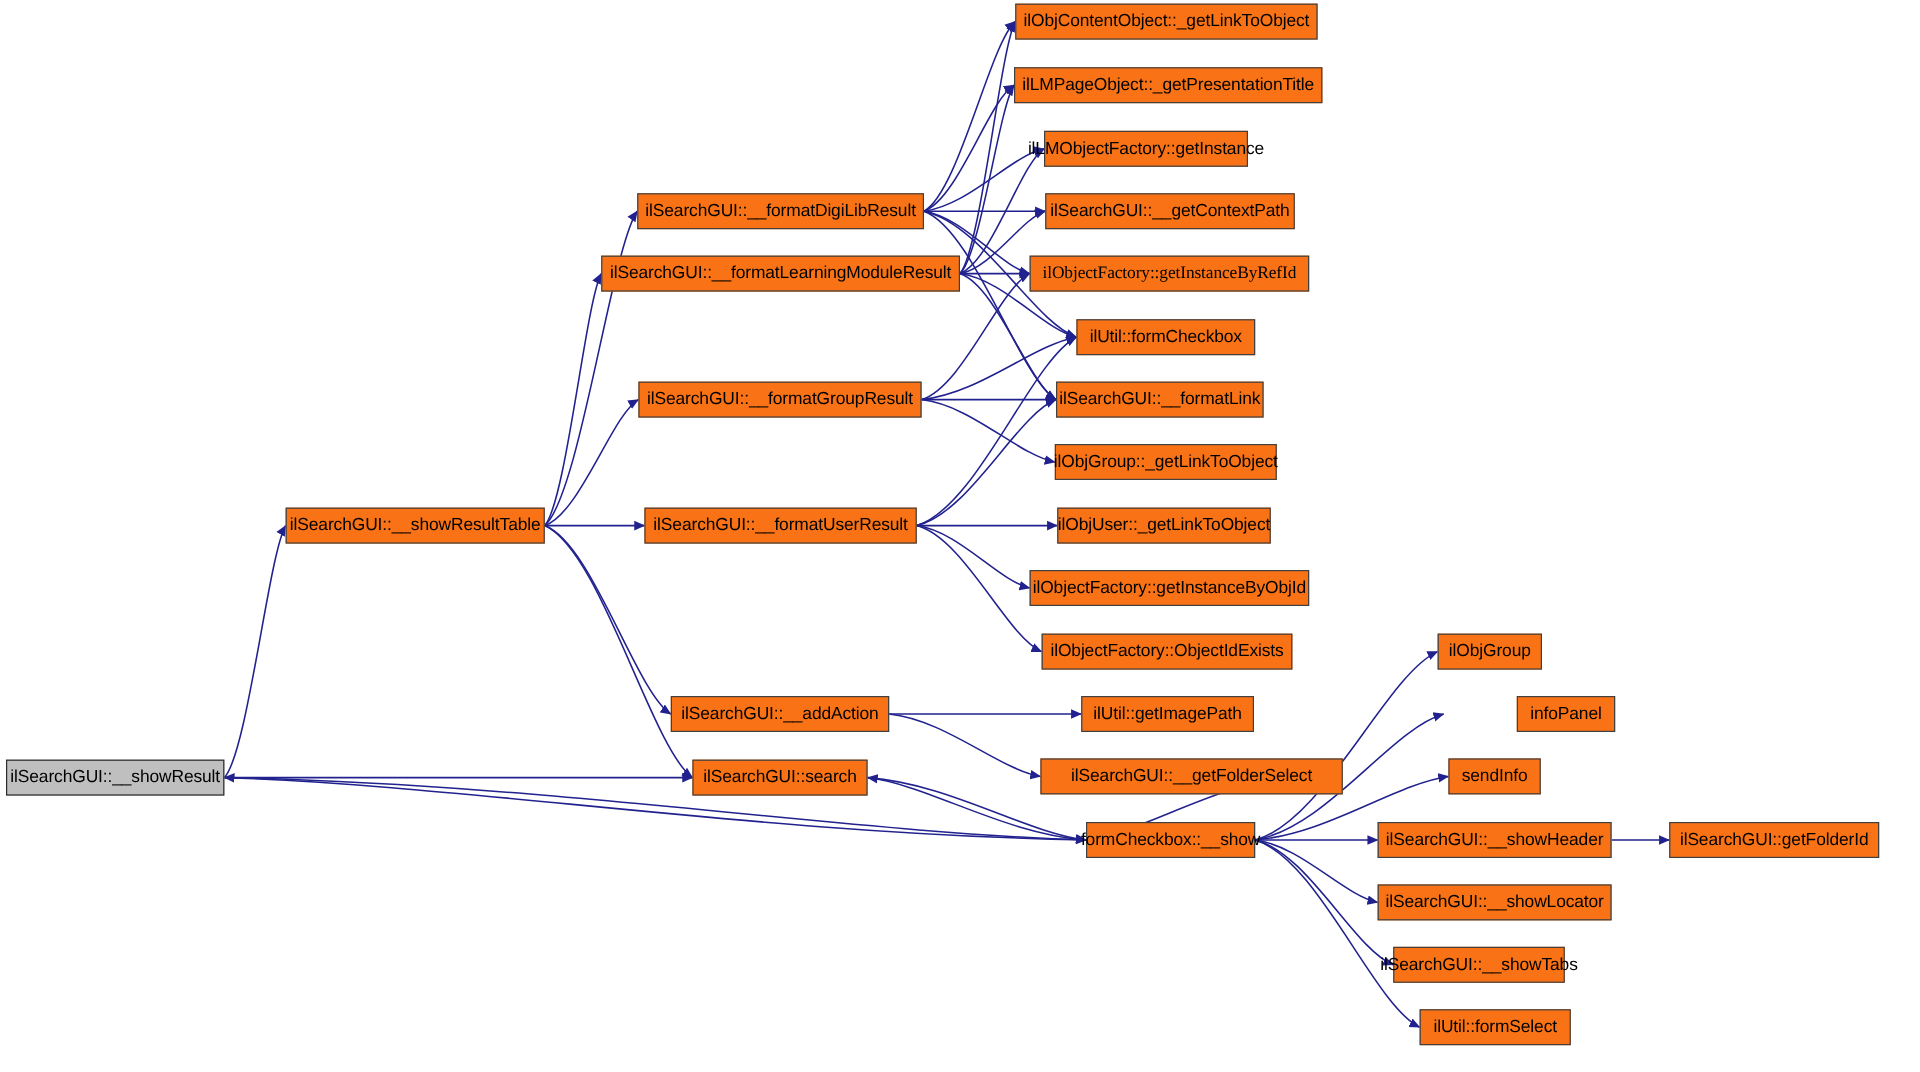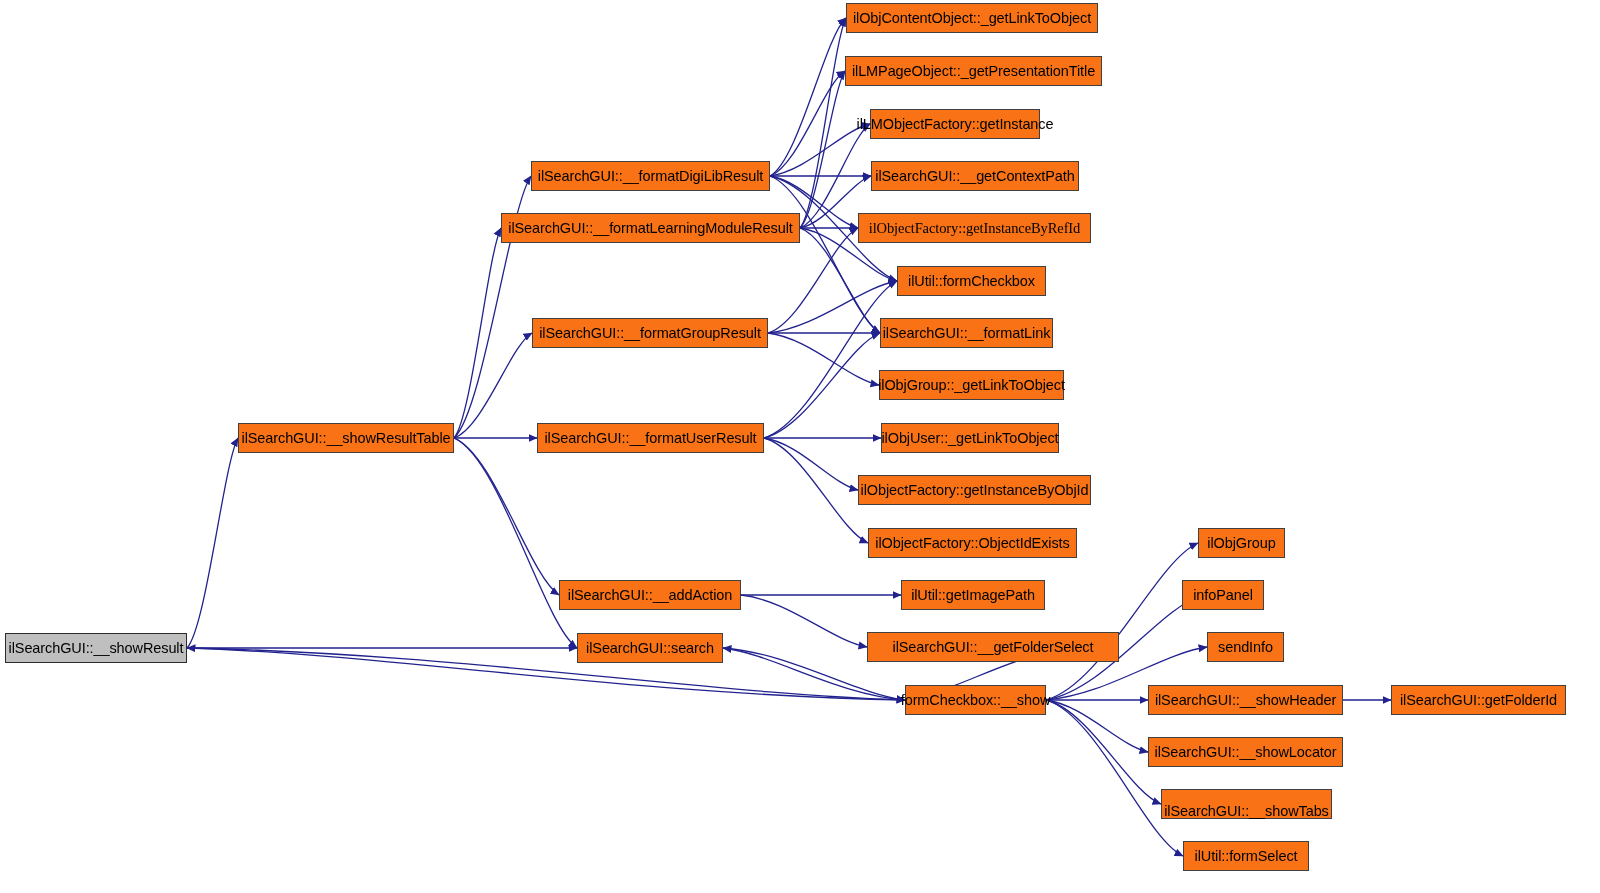--- a/index.html
+++ b/index.html
@@ -166,33 +166,33 @@
       </div>
       <div class="node" style="left: 867px; top: 632px; width: 252px;">
         <span>ilSearchGUI::__getFolderSelect</span>
       </div>
       <div class="node" style="left: 905px; top: 685px; width: 141px;">
         <span>formCheckbox::__show</span>
       </div>
       <div class="node" style="left: 1198px; top: 528px; width: 87px;">
         <span>ilObjGroup</span>
       </div>
-      <div class="node" style="left: 1182px; top: 580px; width: 82px;">
+      <div class="node" style="left: 1264px; top: 580px; width: 82px;">
         <span>infoPanel</span>
       </div>
       <div class="node" style="left: 1207px; top: 632px; width: 77px;">
         <span>sendInfo</span>
       </div>
       <div class="node" style="left: 1148px; top: 685px; width: 195px;">
         <span>ilSearchGUI::__showHeader</span>
       </div>
       <div class="node" style="left: 1148px; top: 737px; width: 195px;">
         <span>ilSearchGUI::__showLocator</span>
       </div>
-      <div class="node" style="left: 1161px; top: 789px; width: 171px; align-items: flex-end;">
+      <div class="node" style="left: 1161px; top: 789px; width: 143px;">
         <span>ilSearchGUI::__showTabs</span>
       </div>
       <div class="node" style="left: 1183px; top: 841px; width: 126px;">
         <span>ilUtil::formSelect</span>
       </div>
       <div class="node" style="left: 1391px; top: 685px; width: 175px;">
         <span>ilSearchGUI::getFolderId</span>
       </div>
     </div>
 </div>

